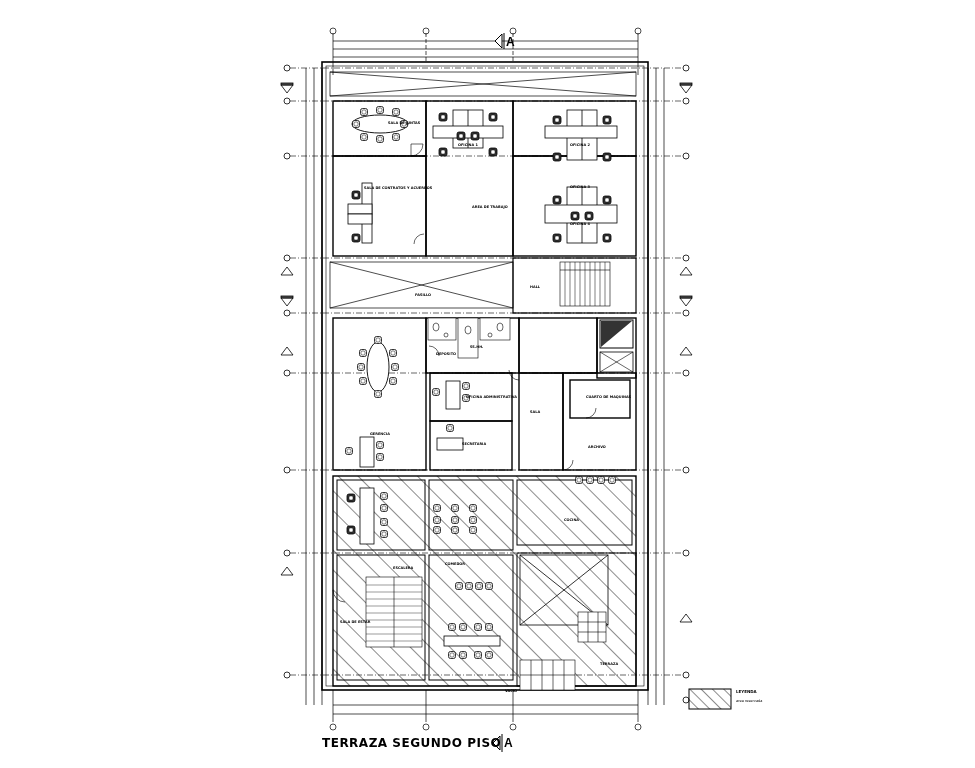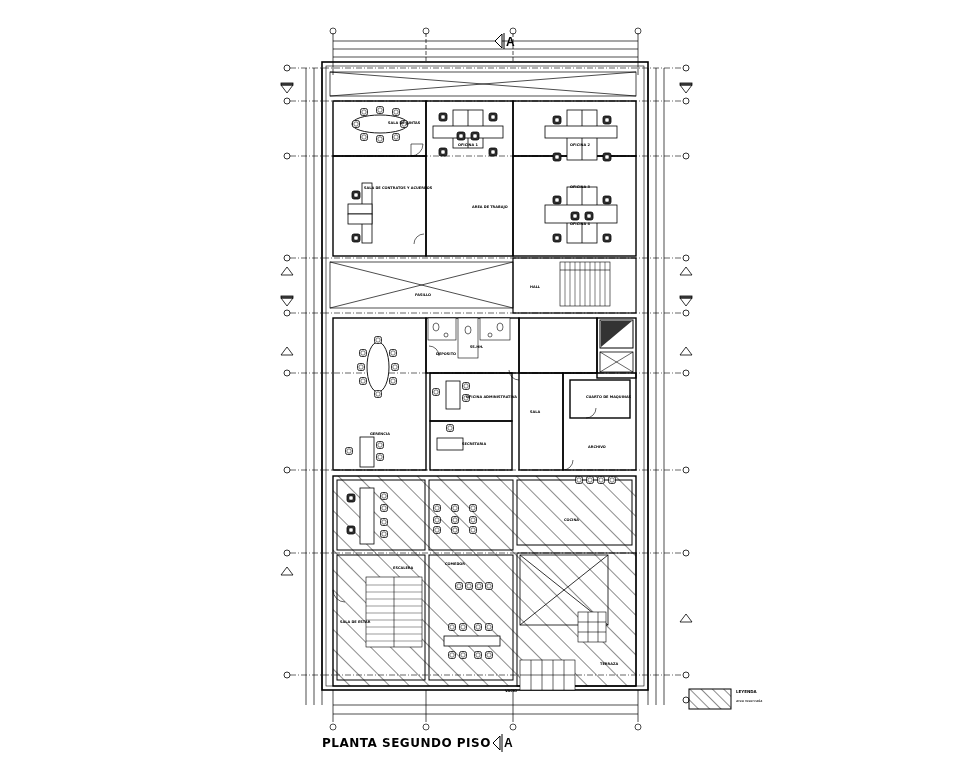--- a/index.html
+++ b/index.html
@@ -362,21 +362,21 @@
       <use href="#chair" x="463" y="655"></use>
       <use href="#chair" x="478" y="655"></use>
       <use href="#chair" x="489" y="655"></use>
   </g>
 
   <g>
     <rect x="689" y="689" width="42" height="20" fill="url(#hatch2)" stroke="#000" stroke-width="1"></rect>
   </g>
 </svg>
 
-<div class="title">PLANTA SEGUNDO PISO</div>
+<div class="title">TERRAZA SEGUNDO PISO</div>
 <div class="sec-mark" style="left:506px;top:35px;">A</div>
 <div class="sec-mark" style="left:504px;top:736px;">A</div>
 
 <div class="lbl" style="left:388px;top:121px;">SALA DE JUNTAS</div>
 <div class="lbl" style="left:458px;top:143px;">OFICINA 1</div>
 <div class="lbl" style="left:570px;top:143px;">OFICINA 2</div>
 <div class="lbl" style="left:364px;top:186px;">SALA DE CONTRATOS Y ACUERDOS</div>
 <div class="lbl" style="left:472px;top:205px;">AREA DE TRABAJO</div>
 <div class="lbl" style="left:570px;top:185px;">OFICINA 3</div>
 <div class="lbl" style="left:570px;top:222px;">OFICINA 4</div>

